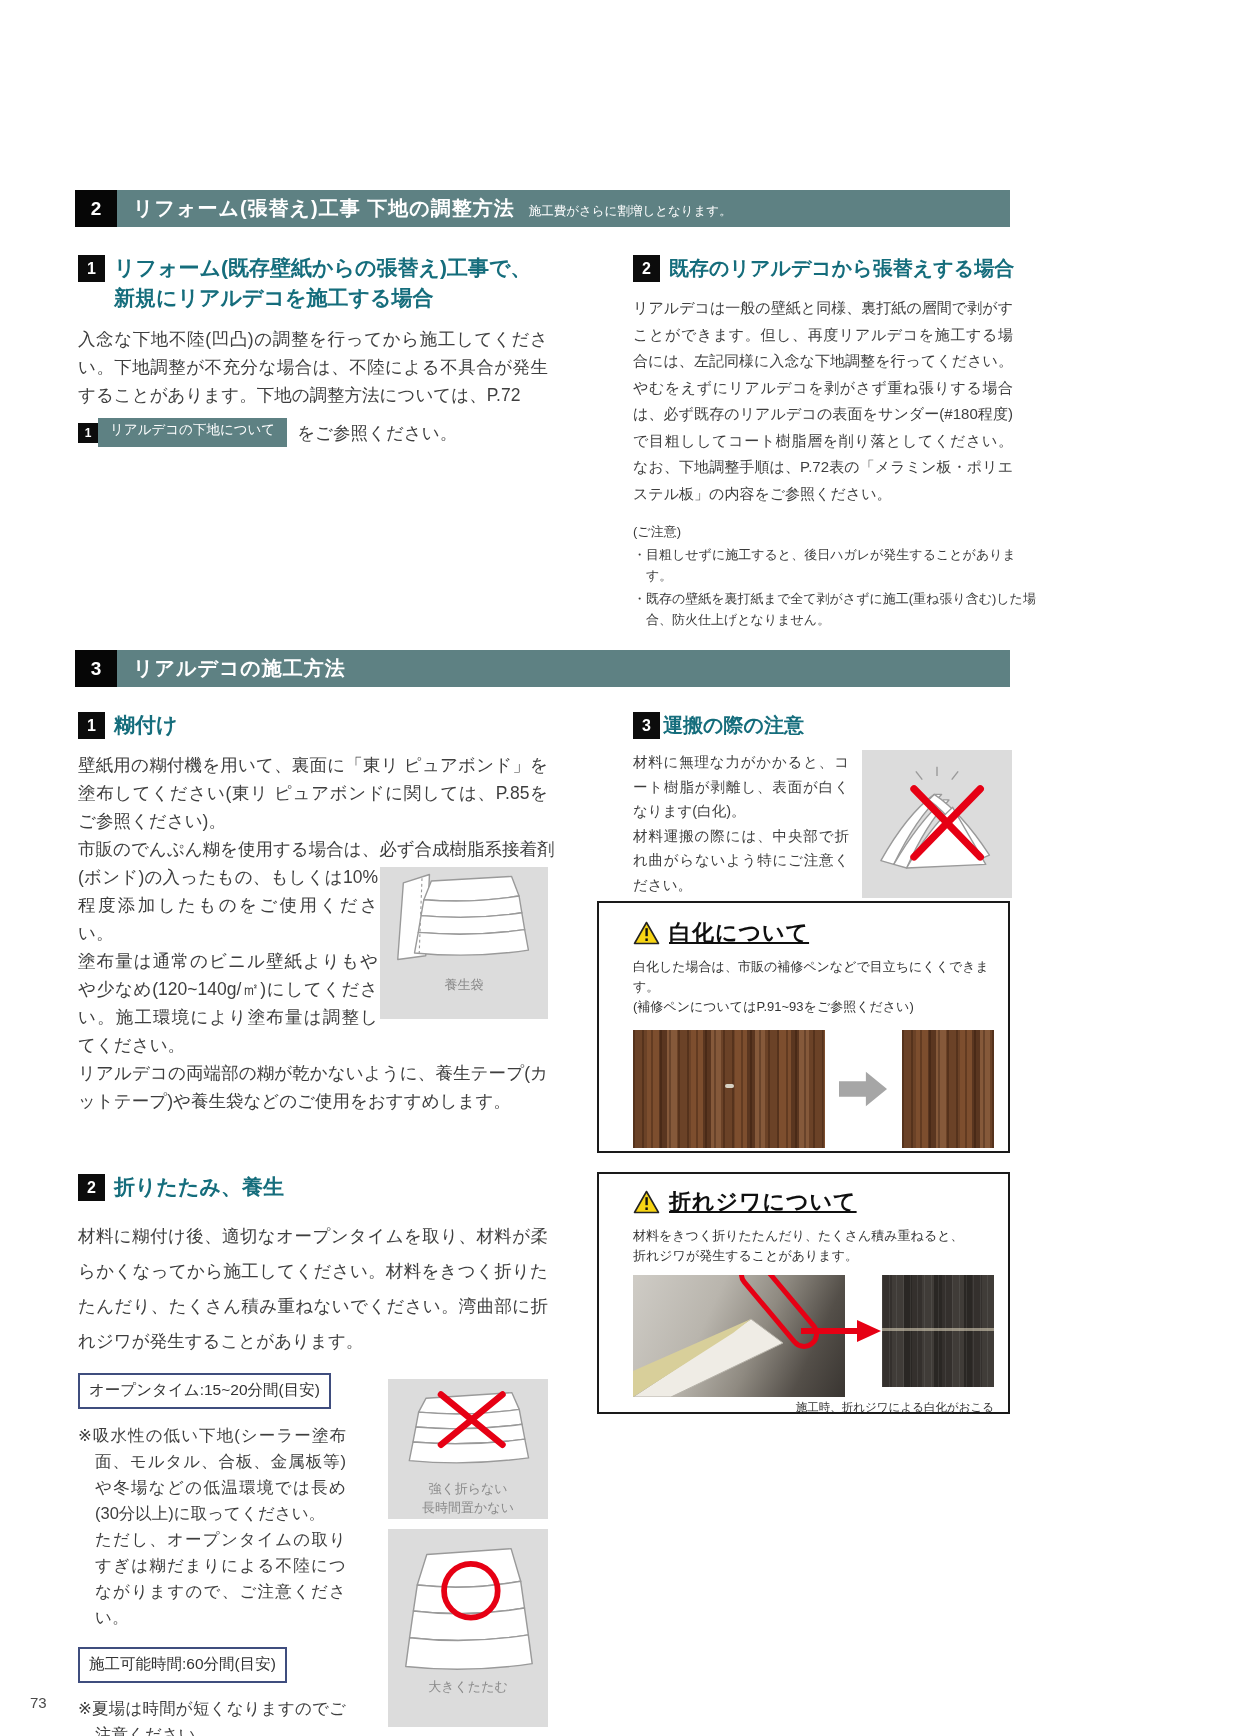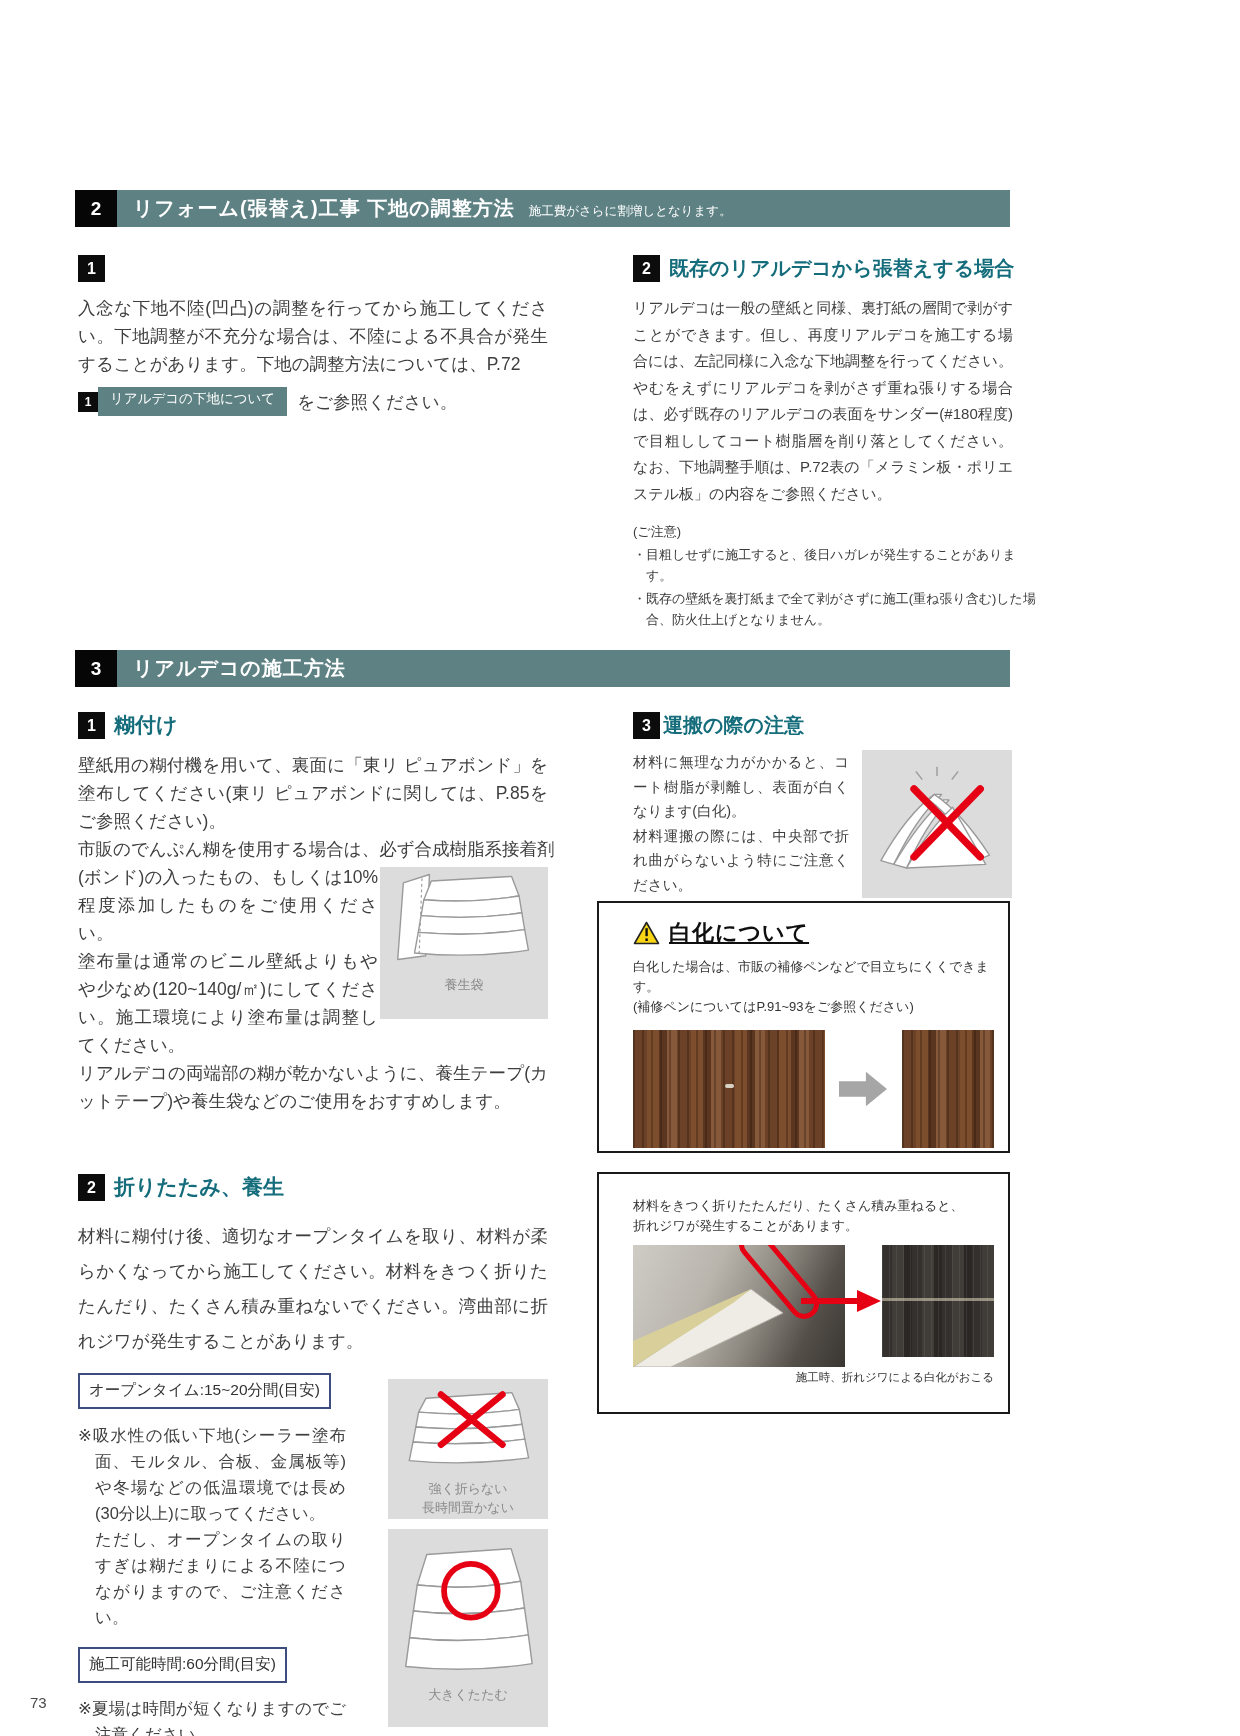--- a/index.html
+++ b/index.html
@@ -107,20 +107,24 @@
 
   <div class="abs bar" style="left:75px; top:190px; width:935px; height:37px;">
     <div class="bar-num">2</div>
     <div class="bar-title">リフォーム(張替え)工事 下地の調整方法</div>
     <div class="bar-note">施工費がさらに割増しとなります。</div>
   </div>
 
   <div class="abs" style="left:78px; top:253px; width:470px;">
     <div class="sub-head">
       <div class="h-num">1</div>
+      <div>
+        <div class="sub-title">リフォーム(既存壁紙からの張替え)工事で、</div>
+        <div class="sub-title">新規にリアルデコを施工する場合</div>
+      </div>
     </div>
     <p class="body-l" style="margin-top:12px;">入念な下地不陸(凹凸)の調整を行ってから施工してください。下地調整が不充分な場合は、不陸による不具合が発生することがあります。下地の調整方法については、P.72</p>
     <div class="ref-row">
       <div class="ref-num">1</div>
       <div class="ref-label">リアルデコの下地について</div>
       <div class="ref-suffix">をご参照ください。</div>
     </div>
   </div>
 
   <div class="abs" style="left:633px; top:253px; width:380px;">
@@ -218,20 +222,28 @@
           <div class="fleck"></div>
         </div>
       <svg class="block-arrow" width="48" height="40" viewBox="0 0 50 40">
         <path d="M0 12 H28 V2 L50 20 L28 38 V28 H0 Z" fill="#a6a6a6"></path>
       </svg>
       <div class="wood wood-r"></div>
     </div>
   </div>
 
   <div class="abs warnbox" style="left:597px; top:1172px; width:413px; height:242px; padding-top:13px;">
+    <div class="warn-title-row">
+      <svg width="27" height="24" viewBox="0 0 27 24">
+        <path d="M13.5 1.5 L25.5 22.5 H1.5 Z" fill="#f7d414" stroke="#222" stroke-width="1.6" stroke-linejoin="round"></path>
+        <rect x="12.4" y="7.2" width="2.4" height="8" fill="#111"></rect>
+        <rect x="12.4" y="17.4" width="2.4" height="2.6" fill="#111"></rect>
+      </svg>
+      <div class="warn-title">折れジワについて</div>
+    </div>
     <div class="warn-text">
       <div>材料をきつく折りたたんだり、たくさん積み重ねると、</div>
       <div>折れジワが発生することがあります。</div>
     </div>
     <div class="photo-row">
       <div class="crease-left">
         <svg width="212" height="122" viewBox="0 0 212 122">
           <path d="M0 122 L118 44 L150 68 L38 122 Z" fill="#efece5" stroke="#b5b1a8" stroke-width="1"></path>
           <path d="M0 122 L100 58 L118 44 L0 96 Z" fill="#d8cf9a"></path>
         </svg>
@@ -285,21 +297,21 @@
         <div class="figbox figB">
           <svg width="144" height="136" viewBox="0 0 150 142">
             <g fill="#ffffff" stroke="#9a9a9a" stroke-width="1.5" stroke-linejoin="round">
               <path d="M32 14 L120 8 L130 42 Q75 52 22 46 Z"></path>
               <path d="M22 46 Q75 52 130 42 L134 70 Q75 80 18 73 Z"></path>
               <path d="M18 73 Q75 80 134 70 L138 98 Q75 108 14 101 Z"></path>
               <path d="M14 101 Q75 108 138 98 L142 128 Q75 138 10 131 Z"></path>
             </g>
             <circle cx="78" cy="52" r="28" fill="none" stroke="#e60014" stroke-width="6"></circle>
           </svg>
-          <div class="figcap" style="margin-top:8px;">大きくたたむ</div>
+          <div class="figcap" style="">大きくたたむ</div>
         </div>
       </div>
     </div>
   </div>
 
   <div class="abs page-num" style="left:30px; top:1694px;">73</div>
 
 </div>
 
 </body></html>

